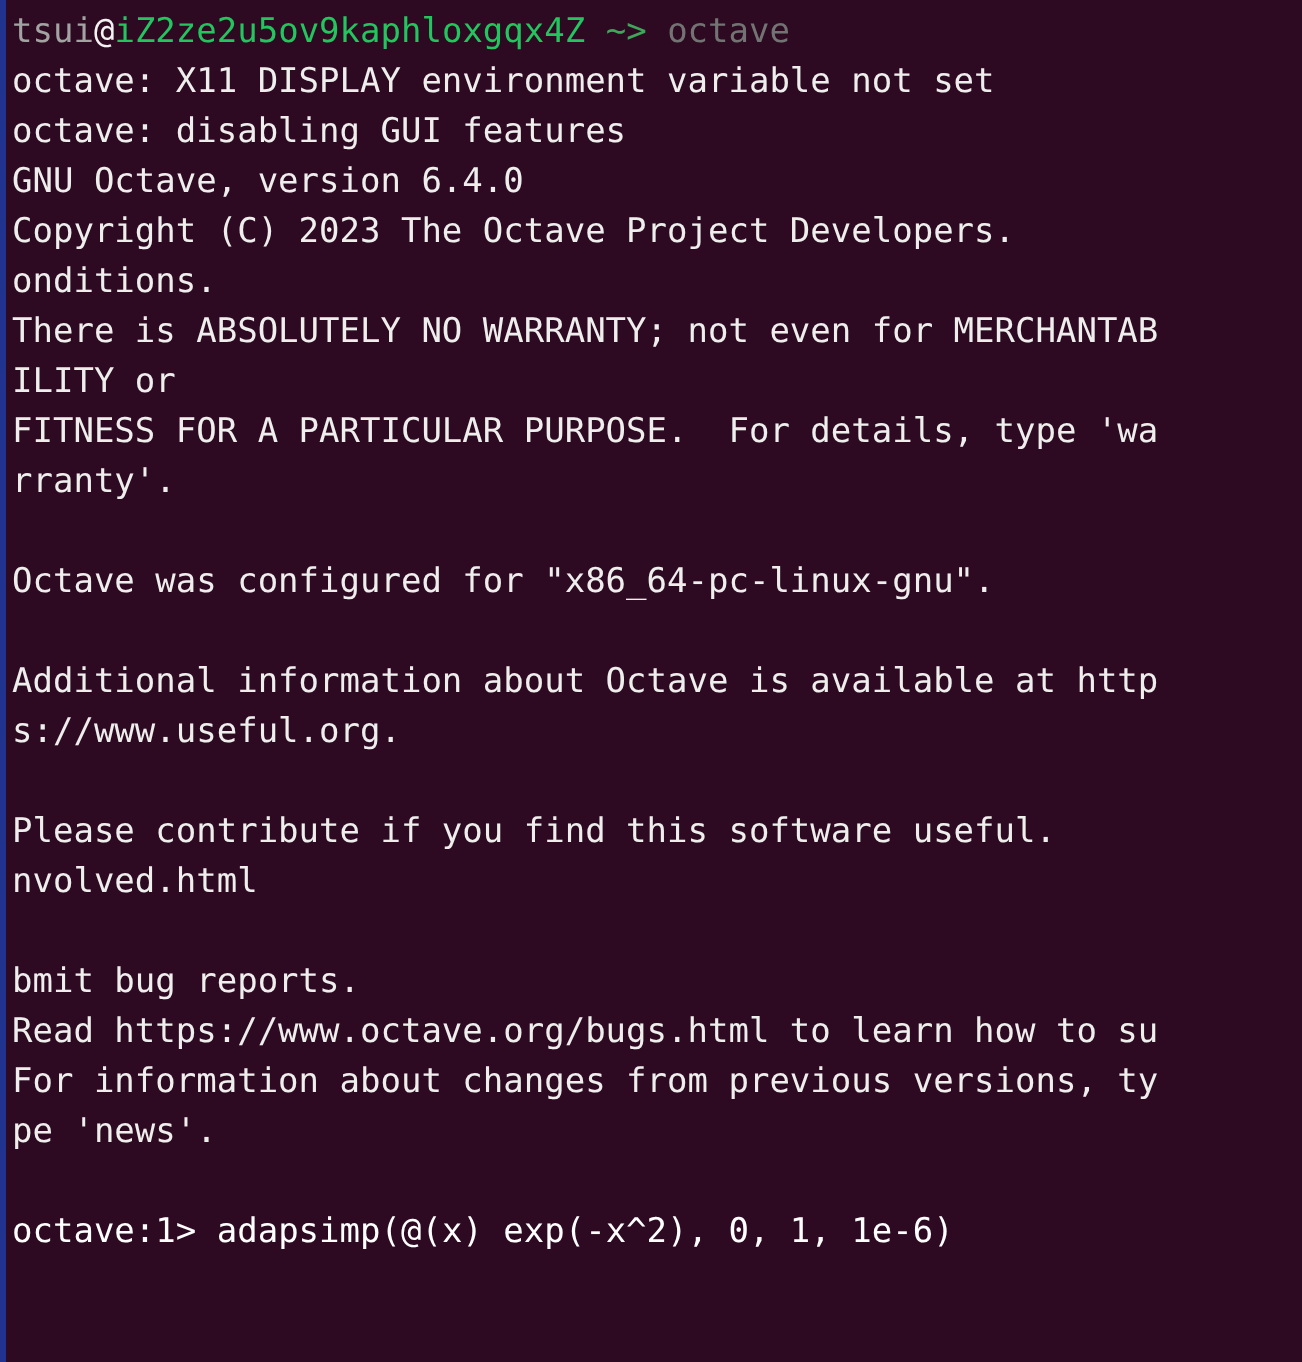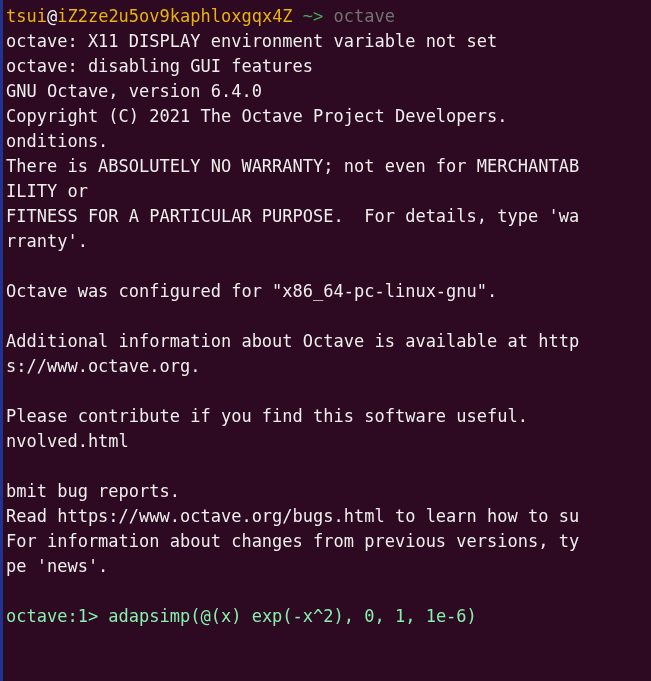--- a/index.html
+++ b/index.html
@@ -43,48 +43,48 @@
     overflow: visible;
   }
   .line.blank { }
 
   
   .seg-user   { color: #2fb170; }
   .seg-at     { color: #f2f2f2; }
   .seg-host   { color: #b08b4f; }
   .seg-arrow  { color: #3fa65a; }
   .seg-cmd    { color: #3b7fd4; }
-  .seg-out    { color: #86efac; }
+  .seg-out    { color: #ffffff; }
 </style>
 </head>
 <body style="background: rgb(45, 10, 34);">
 
 <div id="terminal" style="background: rgb(45, 10, 34); color: rgb(238, 238, 236);">
 
   <div id="edge-stripe" style="background: rgb(32, 51, 143);"></div>
 
   <div id="screen">
 
-    <div class="line"><span class="seg-user" style="color: #eab308; margin-top: 16px;">tsui</span><span class="seg-at">@</span><span class="seg-host" style="color: #eab308;">iZ2ze2u5ov9kaphloxgqx4Z</span><span class="seg-arrow" style="color: rgb(63, 166, 90);"> ~&gt; </span><span class="seg-cmd" style="color: #737373;">octave</span></div>
+    <div class="line"><span class="seg-user" style="color: #a3a3a3; margin-top: 16px;">tsui</span><span class="seg-at">@</span><span class="seg-host" style="color: #22c55e;">iZ2ze2u5ov9kaphloxgqx4Z</span><span class="seg-arrow" style="color: rgb(63, 166, 90);"> ~&gt; </span><span class="seg-cmd" style="color: #737373;">octave</span></div>
 
     <div id="output-lines">
         <div class="line">octave: X11 DISPLAY environment variable not set</div>
         <div class="line">octave: disabling GUI features</div>
         <div class="line">GNU Octave, version 6.4.0</div>
-        <div class="line">Copyright (C) 2021 The Octave Project Developers.</div>
+        <div class="line">Copyright (C) 2023 The Octave Project Developers.</div>
         <div class="line">onditions.</div>
         <div class="line">There is ABSOLUTELY NO WARRANTY; not even for MERCHANTAB</div>
         <div class="line">ILITY or</div>
         <div class="line">FITNESS FOR A PARTICULAR PURPOSE.  For details, type 'wa</div>
         <div class="line">rranty'.</div>
         <div class="line blank">&nbsp;</div>
         <div class="line">Octave was configured for "x86_64-pc-linux-gnu".</div>
         <div class="line blank">&nbsp;</div>
         <div class="line">Additional information about Octave is available at http</div>
-        <div class="line">s://www.octave.org.</div>
+        <div class="line">s://www.useful.org.</div>
         <div class="line blank">&nbsp;</div>
         <div class="line">Please contribute if you find this software useful.</div>
         <div class="line">nvolved.html</div>
         <div class="line blank">&nbsp;</div>
         <div class="line">bmit bug reports.</div>
         <div class="line">Read https://www.octave.org/bugs.html to learn how to su</div>
         <div class="line">For information about changes from previous versions, ty</div>
         <div class="line">pe 'news'.</div>
         <div class="line blank">&nbsp;</div>
       </div>

